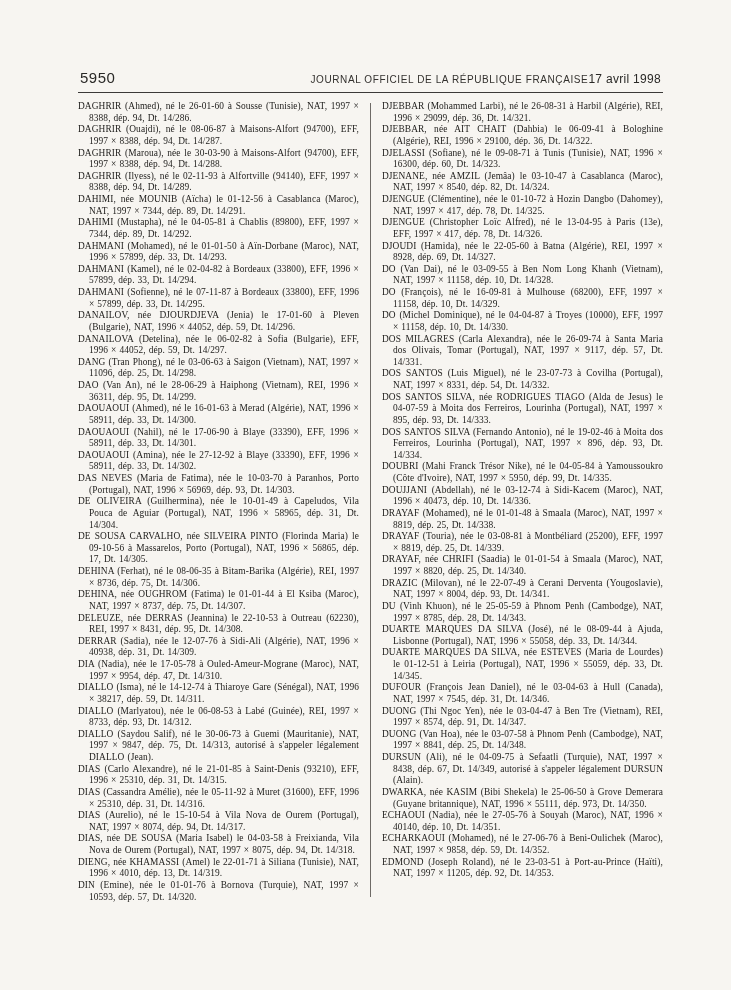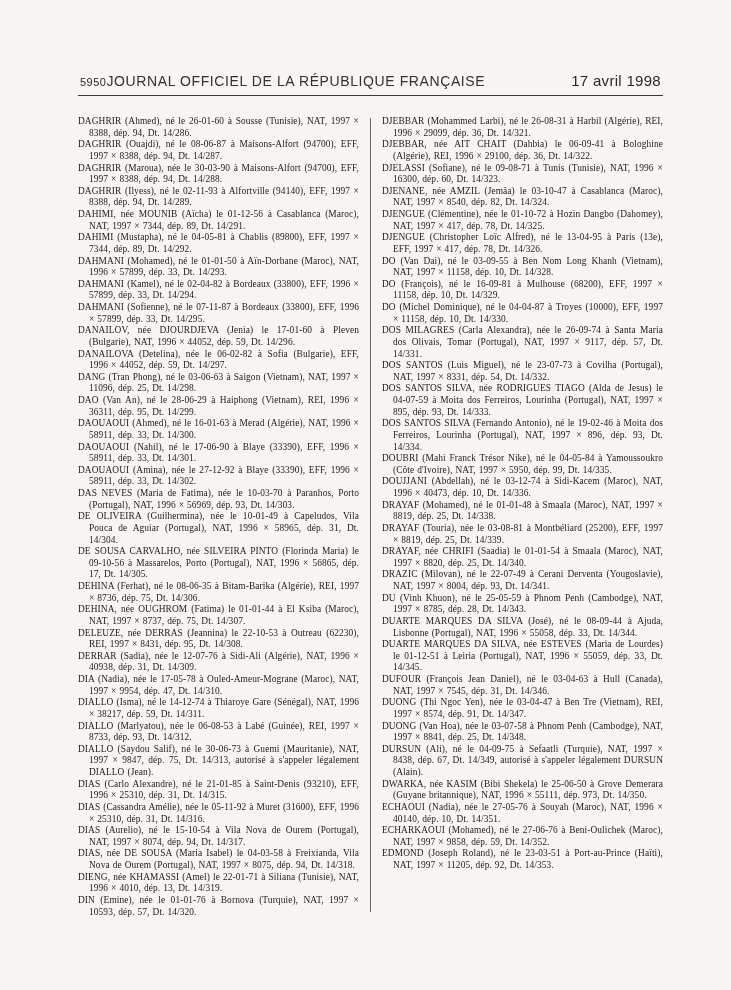--- a/index.html
+++ b/index.html
@@ -26,47 +26,47 @@
   }
   
   .running-head {
     display: flex;
     align-items: baseline;
     justify-content: space-between;
     font-family: "Liberation Sans", "DejaVu Sans", sans-serif;
     padding: 0 2px 6px 2px;
   }
   .page-number {
-    font-size: 11px;
+    font-size: 15px;
     letter-spacing: 0.5px;
     color: #2a2927;
   }
   .journal-title {
-    font-size: 14px;
+    font-size: 10px;
     letter-spacing: 0.6px;
     color: #33312e;
     flex: 1;
-    text-align: left;
+    text-align: right;
   }
   .issue-date {
-    font-size: 15px;
+    font-size: 12px;
     letter-spacing: 0.3px;
     color: #2a2927;
     margin-top: 22px;
   }
   .head-rule {
     border: 0;
     border-top: 1.6px solid var(--rule);
     height: 0;
     margin: 0 0 2px 0;
   }
   
   .text-columns {
     display: flex;
-    margin-top: 20px;
+    margin-top: 8px;
     align-items: stretch;
   }
   .column {
     width: 281px;
     flex: 0 0 281px;
   }
   .column-divider {
     flex: 0 0 1px;
     width: 1px;
     background: var(--divider);
@@ -133,20 +133,21 @@
         <p class="entry">DIN (Emine), née le 01-01-76 à Bornova (Turquie), NAT, 1997 × 10593, dép. 57, Dt. 14/320.</p>
       </div>
     <div class="column-divider"></div>
     <div class="column">
         <p class="entry">DJEBBAR (Mohammed Larbi), né le 26-08-31 à Harbil (Algérie), REI, 1996 × 29099, dép. 36, Dt. 14/321.</p>
         <p class="entry">DJEBBAR, née AIT CHAIT (Dahbia) le 06-09-41 à Bologhine (Algérie), REI, 1996 × 29100, dép. 36, Dt. 14/322.</p>
         <p class="entry">DJELASSI (Sofiane), né le 09-08-71 à Tunis (Tunisie), NAT, 1996 × 16300, dép. 60, Dt. 14/323.</p>
         <p class="entry">DJENANE, née AMZIL (Jemâa) le 03-10-47 à Casablanca (Maroc), NAT, 1997 × 8540, dép. 82, Dt. 14/324.</p>
         <p class="entry">DJENGUE (Clémentine), née le 01-10-72 à Hozin Dangbo (Dahomey), NAT, 1997 × 417, dép. 78, Dt. 14/325.</p>
         <p class="entry">DJENGUE (Christopher Loïc Alfred), né le 13-04-95 à Paris (13e), EFF, 1997 × 417, dép. 78, Dt. 14/326.</p>
+        <p class="entry">DJOUDI (Hamida), née le 22-05-60 à Batna (Algérie), REI, 1997 × 8928, dép. 69, Dt. 14/327.</p>
         <p class="entry">DO (Van Dai), né le 03-09-55 à Ben Nom Long Khanh (Vietnam), NAT, 1997 × 11158, dép. 10, Dt. 14/328.</p>
         <p class="entry">DO (François), né le 16-09-81 à Mulhouse (68200), EFF, 1997 × 11158, dép. 10, Dt. 14/329.</p>
         <p class="entry">DO (Michel Dominique), né le 04-04-87 à Troyes (10000), EFF, 1997 × 11158, dép. 10, Dt. 14/330.</p>
         <p class="entry">DOS MILAGRES (Carla Alexandra), née le 26-09-74 à Santa Maria dos Olivais, Tomar (Portugal), NAT, 1997 × 9117, dép. 57, Dt. 14/331.</p>
         <p class="entry">DOS SANTOS (Luis Miguel), né le 23-07-73 à Covilha (Portugal), NAT, 1997 × 8331, dép. 54, Dt. 14/332.</p>
         <p class="entry">DOS SANTOS SILVA, née RODRIGUES TIAGO (Alda de Jesus) le 04-07-59 à Moita dos Ferreiros, Lourinha (Portugal), NAT, 1997 × 895, dép. 93, Dt. 14/333.</p>
         <p class="entry">DOS SANTOS SILVA (Fernando Antonio), né le 19-02-46 à Moita dos Ferreiros, Lourinha (Portugal), NAT, 1997 × 896, dép. 93, Dt. 14/334.</p>
         <p class="entry">DOUBRI (Mahi Franck Trésor Nike), né le 04-05-84 à Yamoussoukro (Côte d'Ivoire), NAT, 1997 × 5950, dép. 99, Dt. 14/335.</p>
         <p class="entry">DOUJJANI (Abdellah), né le 03-12-74 à Sidi-Kacem (Maroc), NAT, 1996 × 40473, dép. 10, Dt. 14/336.</p>
         <p class="entry">DRAYAF (Mohamed), né le 01-01-48 à Smaala (Maroc), NAT, 1997 × 8819, dép. 25, Dt. 14/338.</p>

